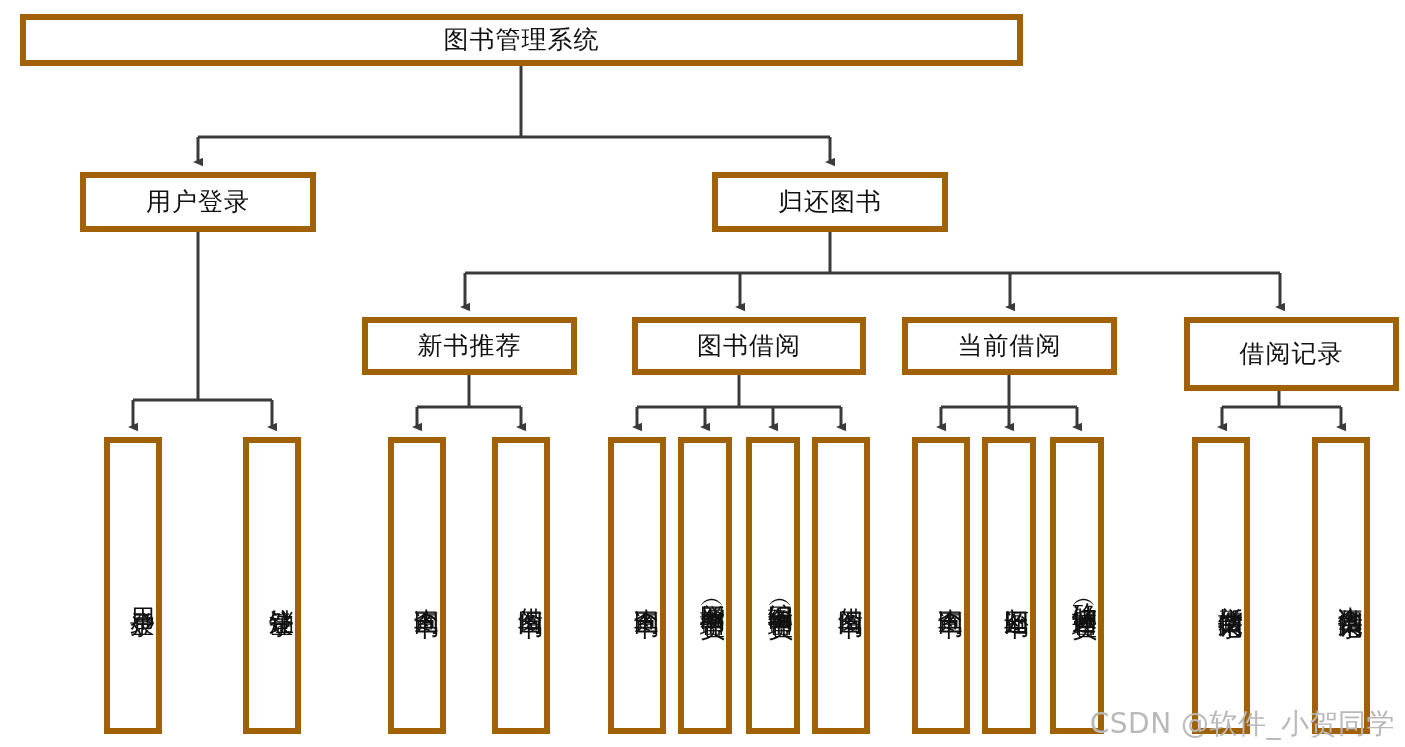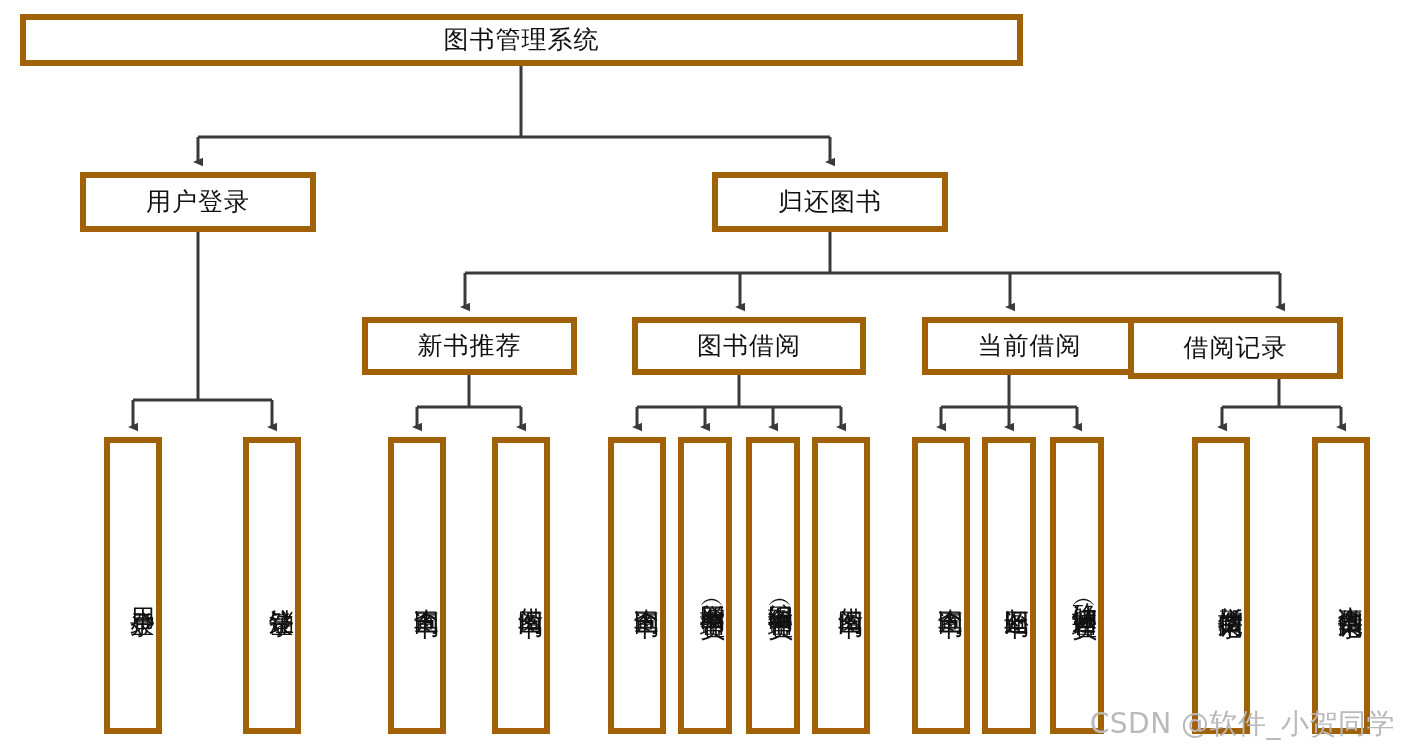--- a/index.html
+++ b/index.html
@@ -132,24 +132,24 @@
   <div class="node horizontal" style="left:712px; top:172px; width:236px; height:60px;">
     <span class="label">归还图书</span>
   </div>
 
   <div class="node horizontal" style="left:362px; top:317px; width:215px; height:58px;">
     <span class="label">新书推荐</span>
   </div>
   <div class="node horizontal" style="left:632px; top:317px; width:234px; height:58px;">
     <span class="label">图书借阅</span>
   </div>
-  <div class="node horizontal" style="left:902px; top:317px; width:215px; height:58px;margin-left:20px;">
+  <div class="node horizontal" style="left:902px; top:317px; width:215px; height:58px;">
     <span class="label">当前借阅</span>
   </div>
-  <div class="node horizontal" style="left:1128px; top:317px; width:215px; height:62px;font-family:Liberation Serif, serif;">
+  <div class="node horizontal" style="left:1184px; top:317px; width:215px; height:74px;font-family:Liberation Serif, serif;">
     <span class="label">借阅记录</span>
   </div>
 
   <div class="node vertical" style="left:104px; top:437px; width:58px; height:297px;">
     <span class="label">用户登录</span>
   </div>
   <div class="node vertical" style="left:243px; top:437px; width:58px; height:297px;">
     <span class="label">注销登录</span>
   </div>
 

